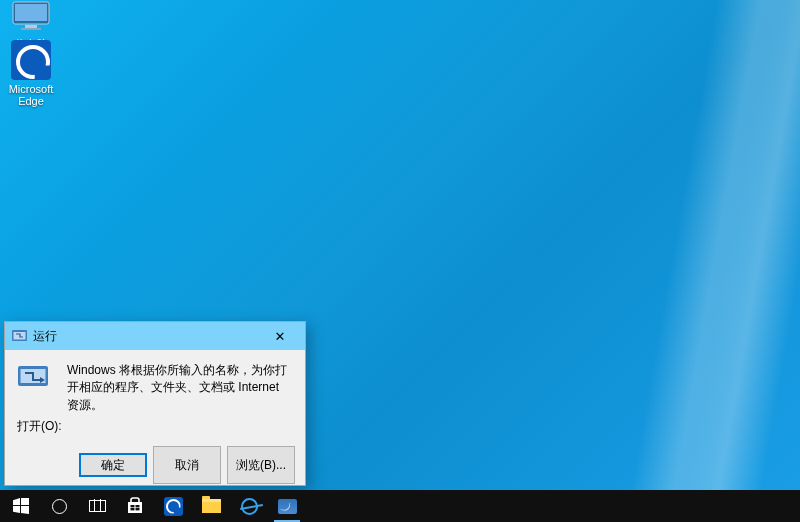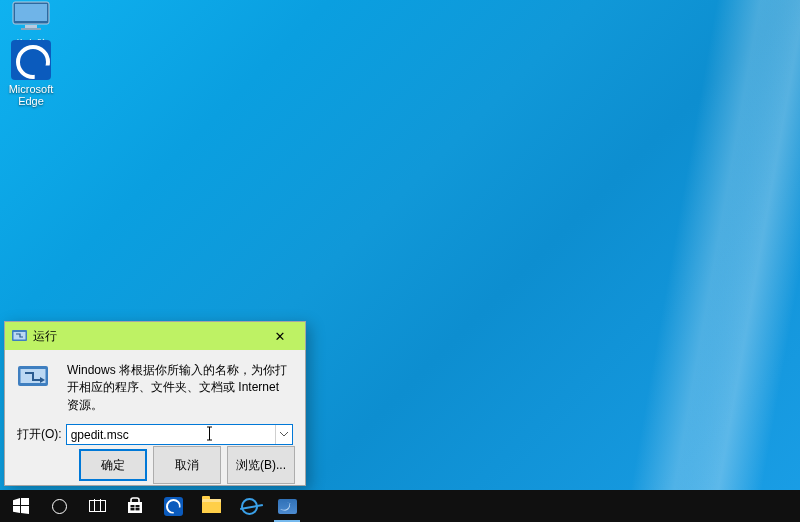--- a/index.html
+++ b/index.html
@@ -28,37 +28,37 @@
   .edge .ic::after {
     content:""; position:absolute; width:26px; height:26px; border:4px solid #fff; border-radius:50%;
     left:5px; top:5px; clip-path: polygon(0 0, 100% 0, 100% 60%, 55% 60%, 55% 100%, 0 100%);
   }
   
   .run {
     position: absolute; left: 4px; top: 321px; width: 302px; height: 165px;
     background: #f0f0f0; border: 1px solid #a5a5a5; box-shadow: 4px 4px 14px rgba(0,0,0,.28);
   }
   .run-title {
-    height: 28px; background: #bef264; display: flex; align-items: center;
+    height: 28px; background: #7dd3fc; display: flex; align-items: center;
     padding: 0 4px 0 6px; font-size: 12px; color: #000;
   }
   .run-title .ticon {
     width: 16px; height: 16px; margin-right: 6px;
     display:flex; align-items:center; justify-content:center;
   }
   .run-title .sp { flex: 1; }
   .close-btn {
     width: 42px; height: 24px; display:flex; align-items:center; justify-content:center;
     font-size: 13px; color:#000;
   }
   .run-body { padding: 12px 12px 0 12px; font-size: 12px; color:#000; }
   .descrow { display:flex; gap:18px; }
   .descrow .ricon { width:32px; height:32px; flex:0 0 32px; display:flex; align-items:center; justify-content:center; }
   .descrow .txt { line-height: 1.45; }
-  .openrow { display:flex; align-items:center; gap:4px; margin-top:10px; }
+  .openrow { display:flex; align-items:center; gap:4px; margin-top:4px; }
   .openrow label { font-size:12px; }
   .combo {
     flex:1; position:relative;
   }
   .combo input {
     width:100%; height:21px; border:1px solid #0178d7; padding:0 20px 0 4px;
     font-size:12px; background:#fff; outline:none;
   }
   .combo .dd {
     position:absolute; right:1px; top:1px; width:17px; height:19px;
@@ -68,21 +68,21 @@
   .caret { position:absolute; left:140px; top:2px; width:1px; height:15px; }
   .run-buttons {
     position:absolute; bottom:0; left:0; right:0; height:40px;
     display:flex; justify-content:flex-end; align-items:center; gap:6px;
     padding:0 10px; background:#f0f0f0;
   }
   .btn {
     width:68px; height:38px; font-size:12px; background:#e1e1e1; border:1px solid #adadad;
     display:flex; align-items:center; justify-content:center; cursor:default;
   }
-  .btn.primary { border:2px solid #0078d7; height:32px;font-family:Liberation Mono, monospace; }
+  .btn.primary { border:2px solid #0078d7; height:24px;font-family:Liberation Mono, monospace; }
   
   .taskbar {
     position:absolute; left:0; right:0; bottom:0; height:32px;
     background:#101010; display:flex; align-items:center; padding:0 2px;
   }
   .tb {
     width:38px; height:32px; display:flex; align-items:center; justify-content:center;
     position:relative;
   }
   .tb.active::after {
@@ -155,33 +155,20 @@
             <rect x="2.5" y="5" width="25" height="14" fill="#bcd8f3"></rect>
             <path d="M7 9 L15 9 L15 16 L22 16" stroke="#2a5b90" stroke-width="2" fill="none"></path>
             <polygon points="22,13 27,16 22,19" fill="#2a5b90"></polygon>
           </svg>
       </div>
       <div class="txt">Windows 将根据你所输入的名称，为你打开相应的程序、文件夹、文档或 Internet 资源。</div>
     </div>
 
     <div class="openrow">
       <label>打开(O):</label>
-      <div class="combo">
-        <input type="text" value="gpedit.msc" style="">
-        <div class="dd">
-          <svg width="8" height="5" viewBox="0 0 8 5">
-              <path d="M0 0 L4 4 L8 0" stroke="#555" fill="none"></path>
-            </svg>
-        </div>
-        <span class="caret">
-          <svg width="7" height="15" viewBox="0 0 7 15">
-              <path d="M1 1h5 M3.5 1v13 M1 14h5" stroke="#000" stroke-width="1"></path>
-            </svg>
-        </span>
-      </div>
     </div>
   </div>
 
   <div class="run-buttons">
     <div class="btn primary">确定</div>
     <div class="btn">取消</div>
     <div class="btn">浏览(B)...</div>
   </div>
 </div>
 

